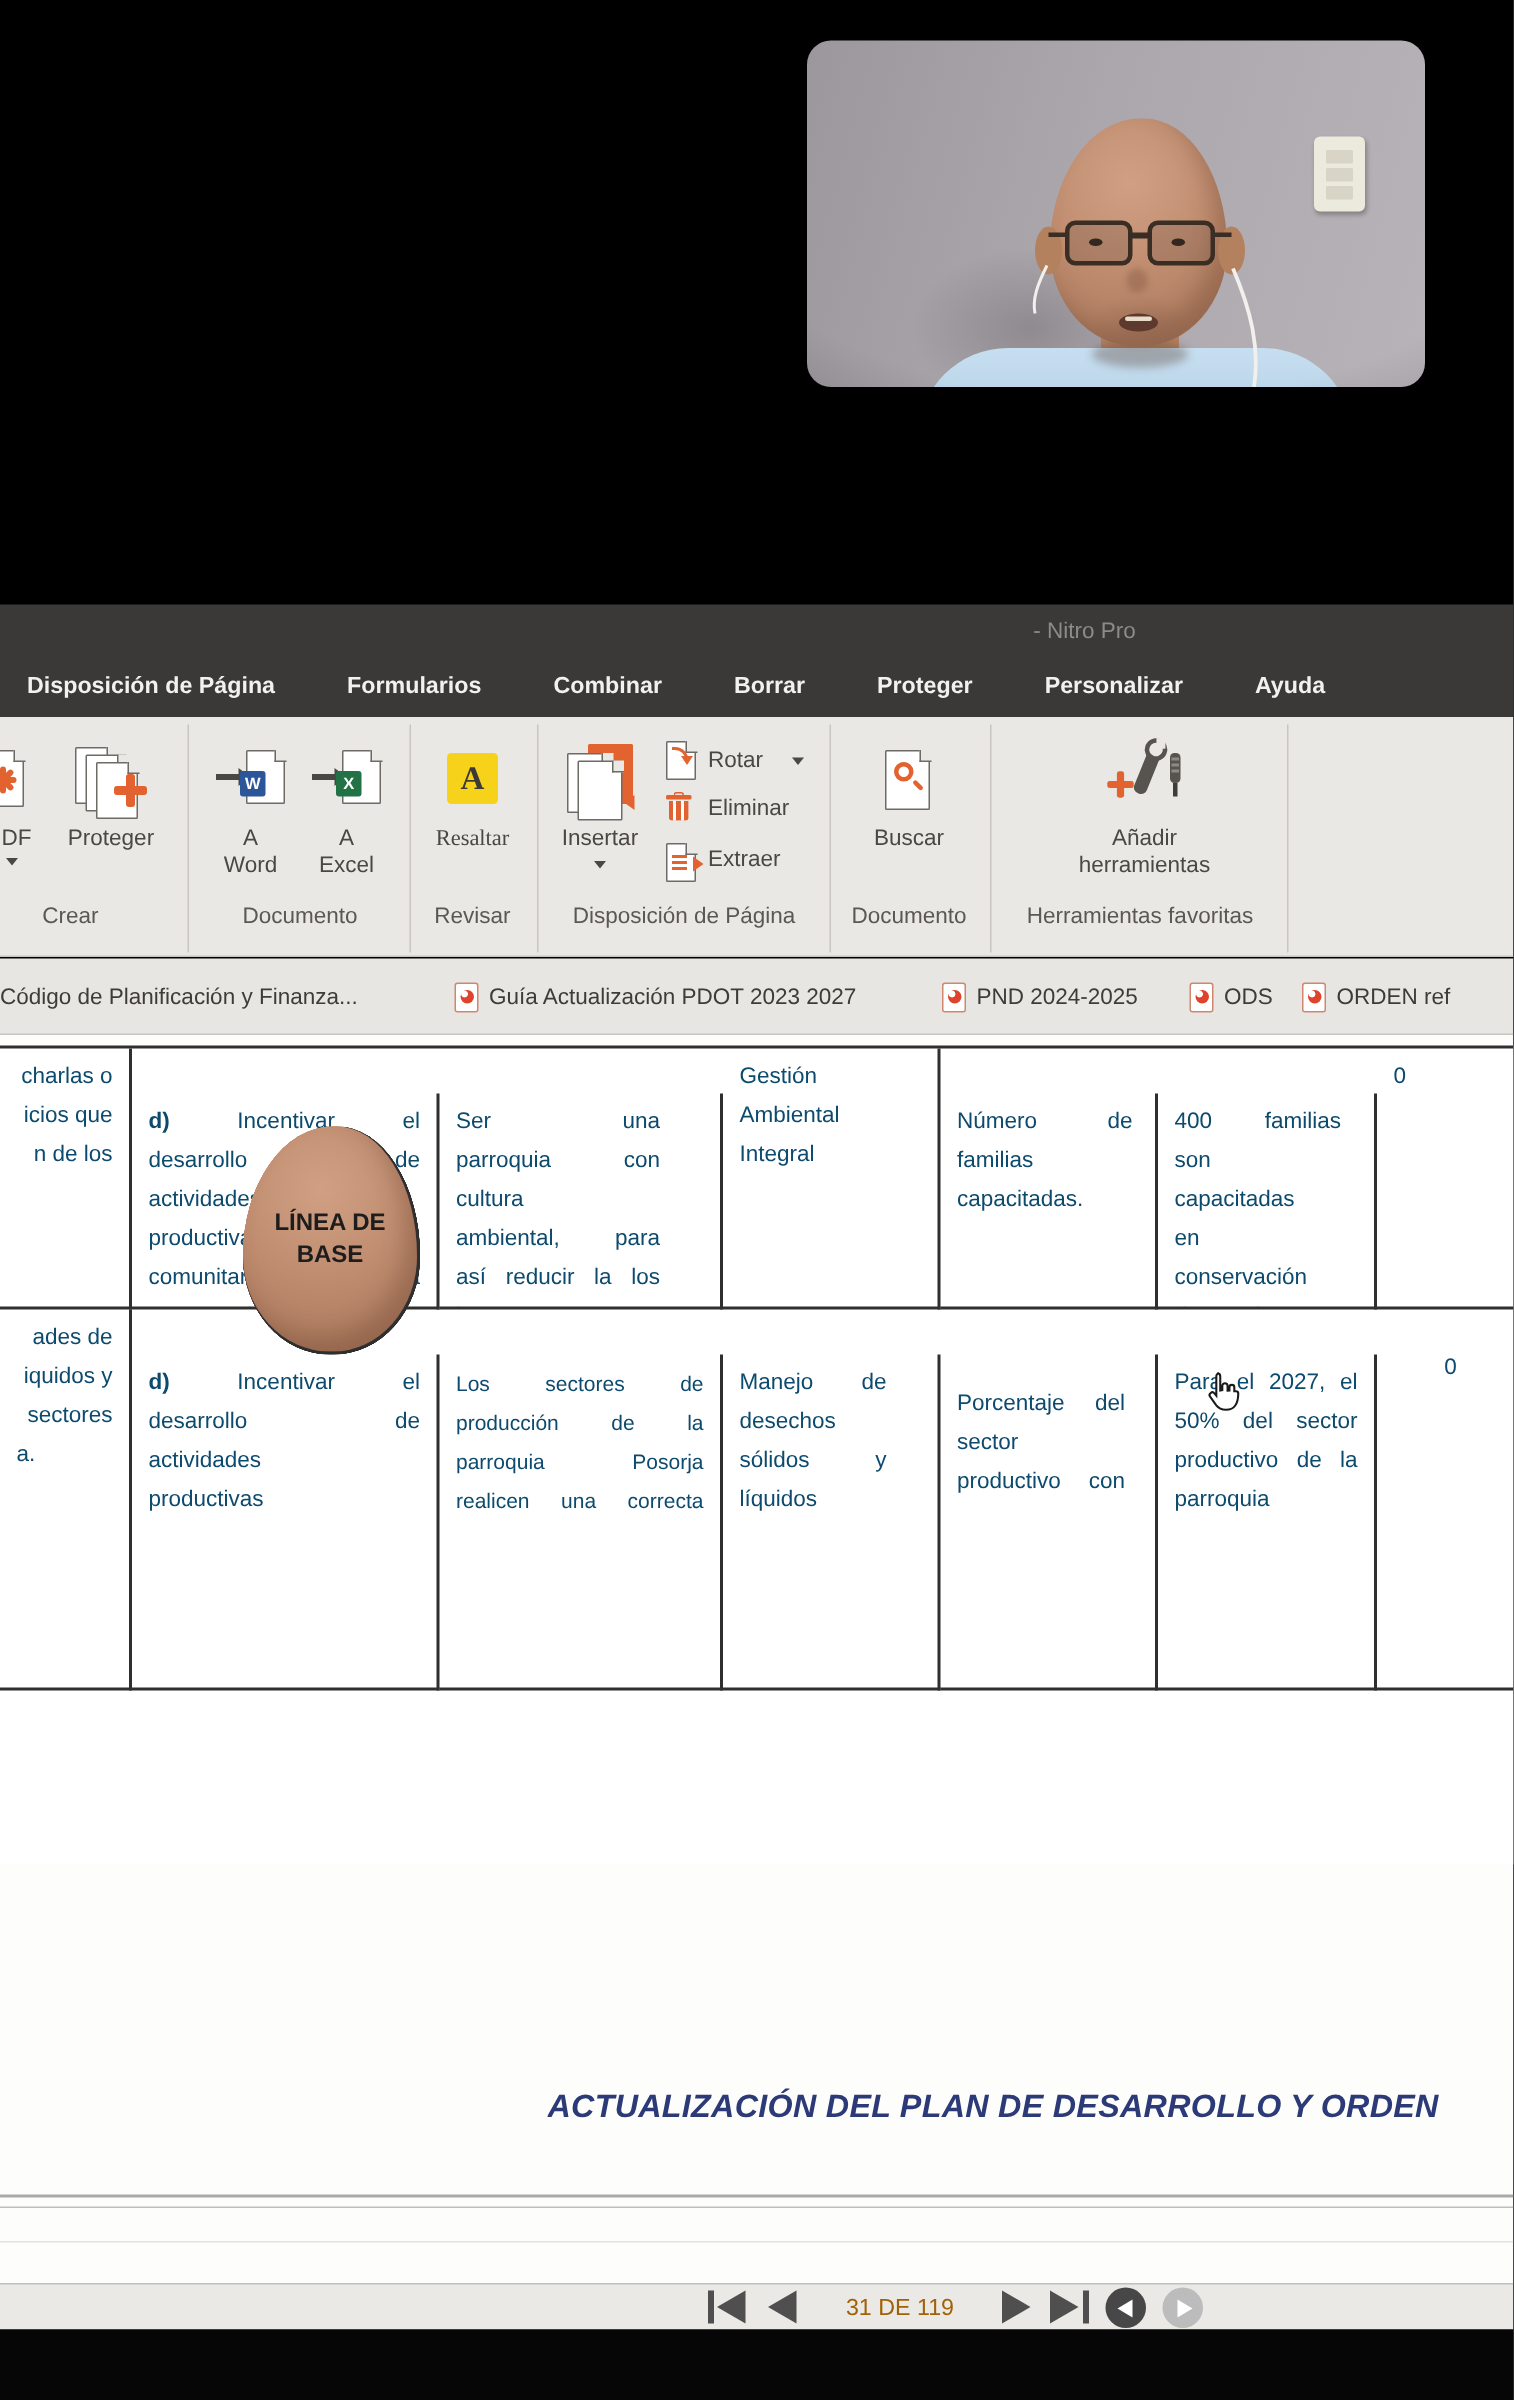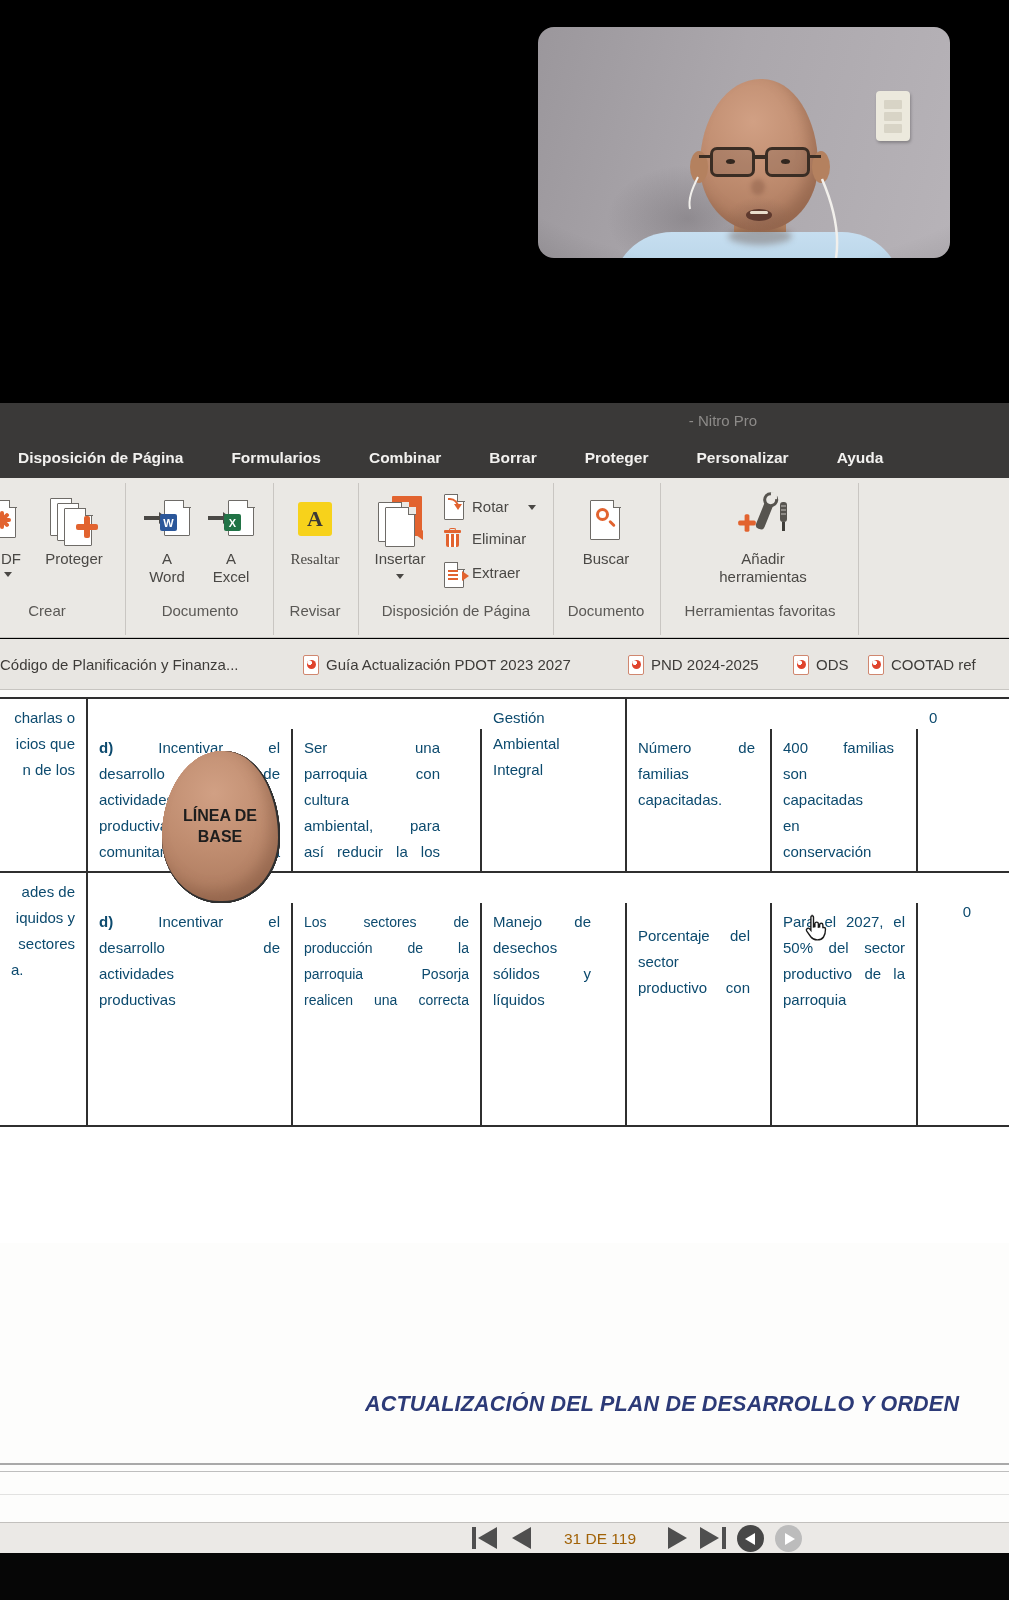--- a/index.html
+++ b/index.html
@@ -320,21 +320,21 @@
     <div class="tab" style="left:628px;">
       <span class="pdficon"></span>
       <span class="tab-label">PND 2024-2025</span>
     </div>
     <div class="tab" style="left:793px;">
       <span class="pdficon"></span>
       <span class="tab-label">ODS</span>
     </div>
     <div class="tab" style="left:868px;">
       <span class="pdficon"></span>
-      <span class="tab-label">COOTAD ref</span>
+      <span class="tab-label">ORDEN ref</span>
     </div>
   </div>
 
   <div class="docarea">
     <div class="ptable">
 
       <div class="cell head">TIÓN</div>
       <div class="cell head">COMPETENCIA</div>
       <div class="cell head" style="padding:4px 30px;">OBJETIVO DE GESTIÓN</div>
       <div class="cell head">POLÍTICA</div>

